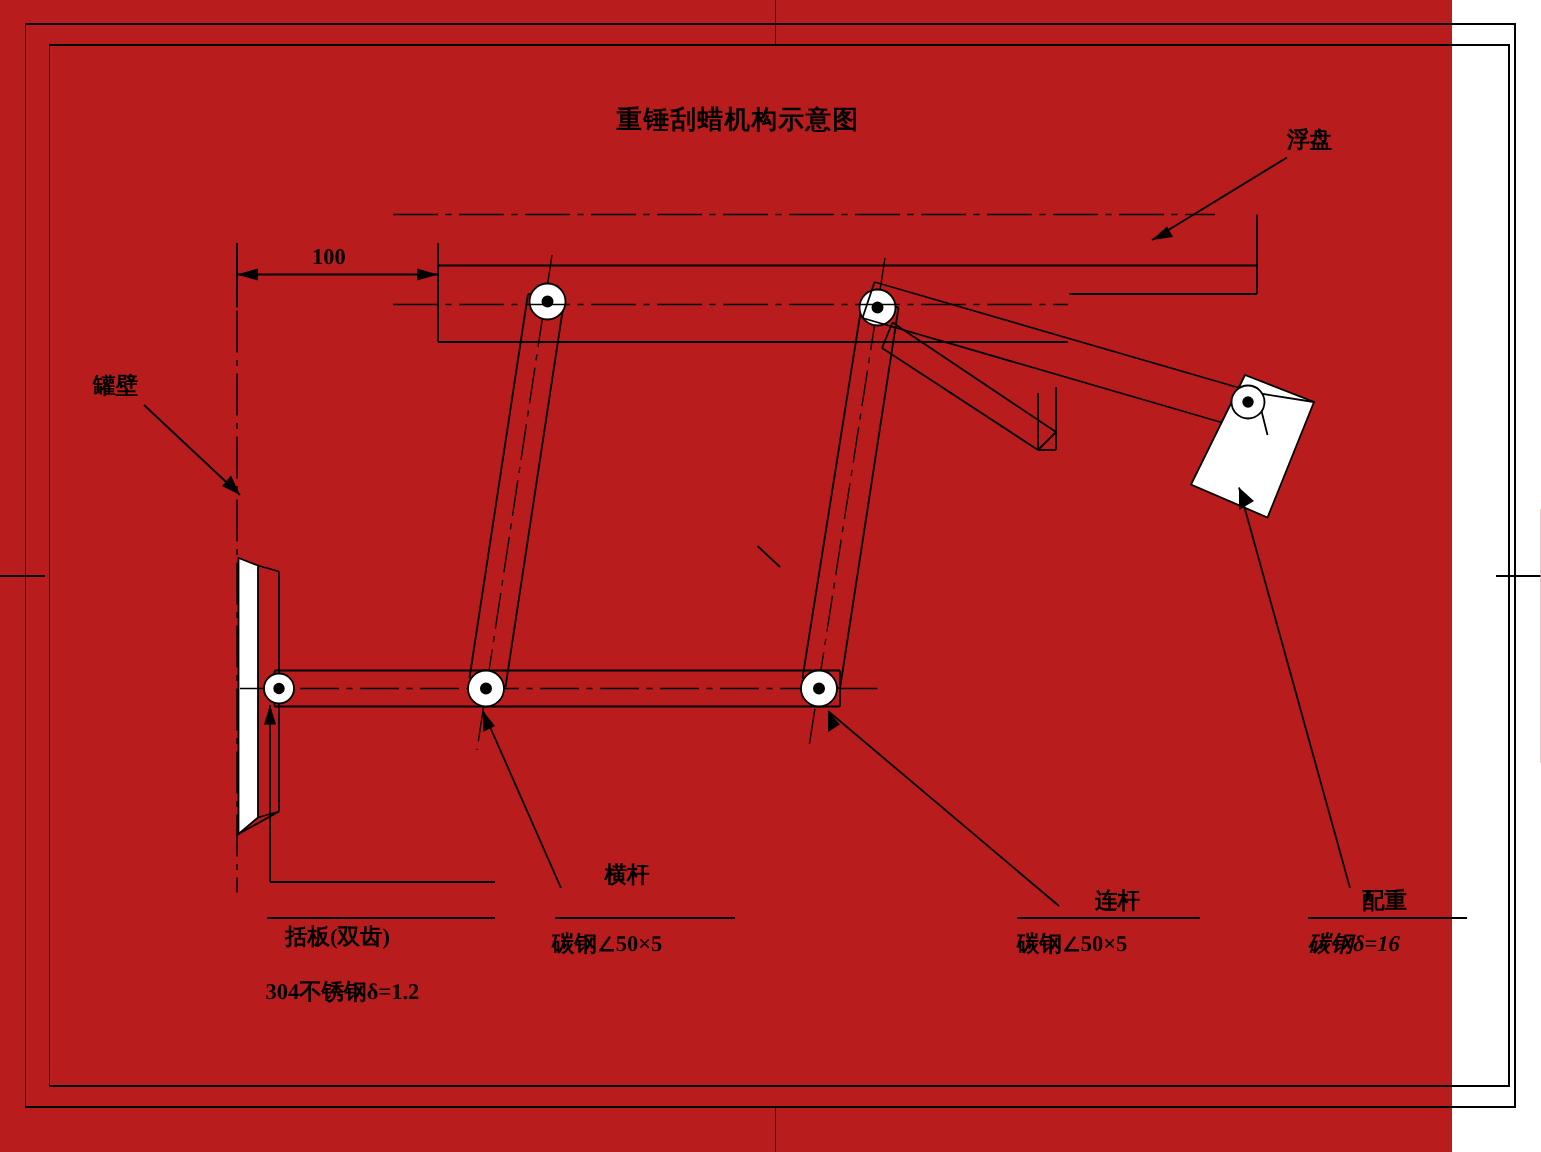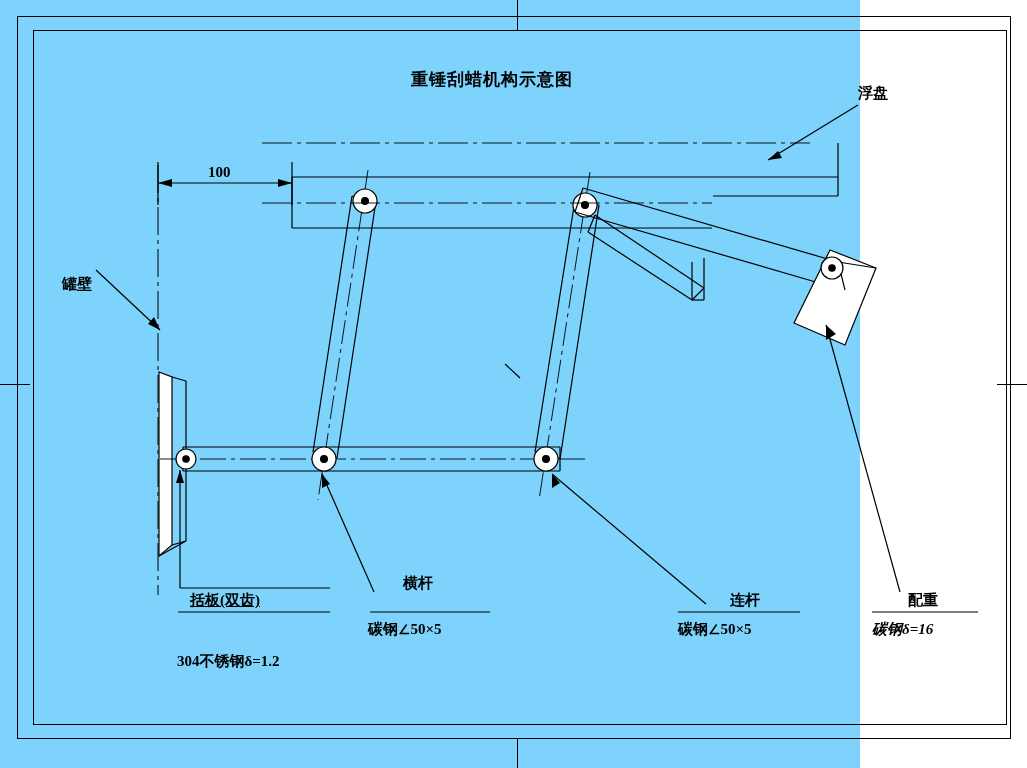--- a/index.html
+++ b/index.html
@@ -1,17 +1,17 @@
 <!DOCTYPE html>
 <html><head>
 <meta charset="utf-8">
 <style>
   html,body{margin:0;padding:0;background:#ffffff;}
   body{width:1027px;height:768px;overflow:hidden;font-family:"Liberation Serif",serif;}
-  #stage{position:relative;width:860px;height:768px;background:#7dd3fc;}
+  #stage{position:relative;width:968px;height:768px;background:#b91c1c;}
   svg.drw{position:absolute;left:0;top:0;width:1027px;height:768px;}
   .lbl{position:absolute;color:#000;font-family:"Liberation Serif",serif;white-space:nowrap;}
   .title{font-size:17px;font-weight:bold;letter-spacing:1px;}
   .cap{font-size:15px;font-weight:bold;}
   .cap2{font-size:15px;font-weight:bold;}
   .dim{font-size:15px;font-weight:bold;}
 </style>
 </head>
 <body>
 
@@ -181,25 +181,25 @@
       </g>
       <line x1="872" y1="612" x2="978" y2="612" stroke="#000" stroke-width="1.2"></line>
 
     </g>
   </svg>
 
   <div class="lbl title" style="left:411px;top:68px;">重锤刮蜡机构示意图</div>
 
   <div class="lbl dim" style="left:208px;top:164px;">100</div>
 
-  <div class="lbl cap" style="left:62px;top:248px;margin-top:27px;">罐壁</div>
+  <div class="lbl cap" style="left:62px;top:248px;">罐壁</div>
 
   <div class="lbl cap" style="left:858px;top:84px;">浮盘</div>
 
-  <div class="lbl cap" style="left:190px;top:591px;text-decoration:underline;">括板(双齿)</div>
+  <div class="lbl cap" style="left:190px;top:615px;">括板(双齿)</div>
   <div class="lbl cap2" style="left:177px;top:652px;">304不锈钢δ=1.2</div>
 
   <div class="lbl cap" style="left:403px;top:574px;">横杆</div>
   <div class="lbl cap2" style="left:368px;top:620px;">碳钢∠50×5</div>
 
   <div class="lbl cap" style="left:718px;top:591px;margin-left:12px;">连杆</div>
   <div class="lbl cap2" style="left:678px;top:620px;">碳钢∠50×5</div>
 
   <div class="lbl cap" style="left:908px;top:591px;">配重</div>
   <div class="lbl cap2" style="left:872px;top:620px;font-style:italic;">碳钢δ=16</div>

